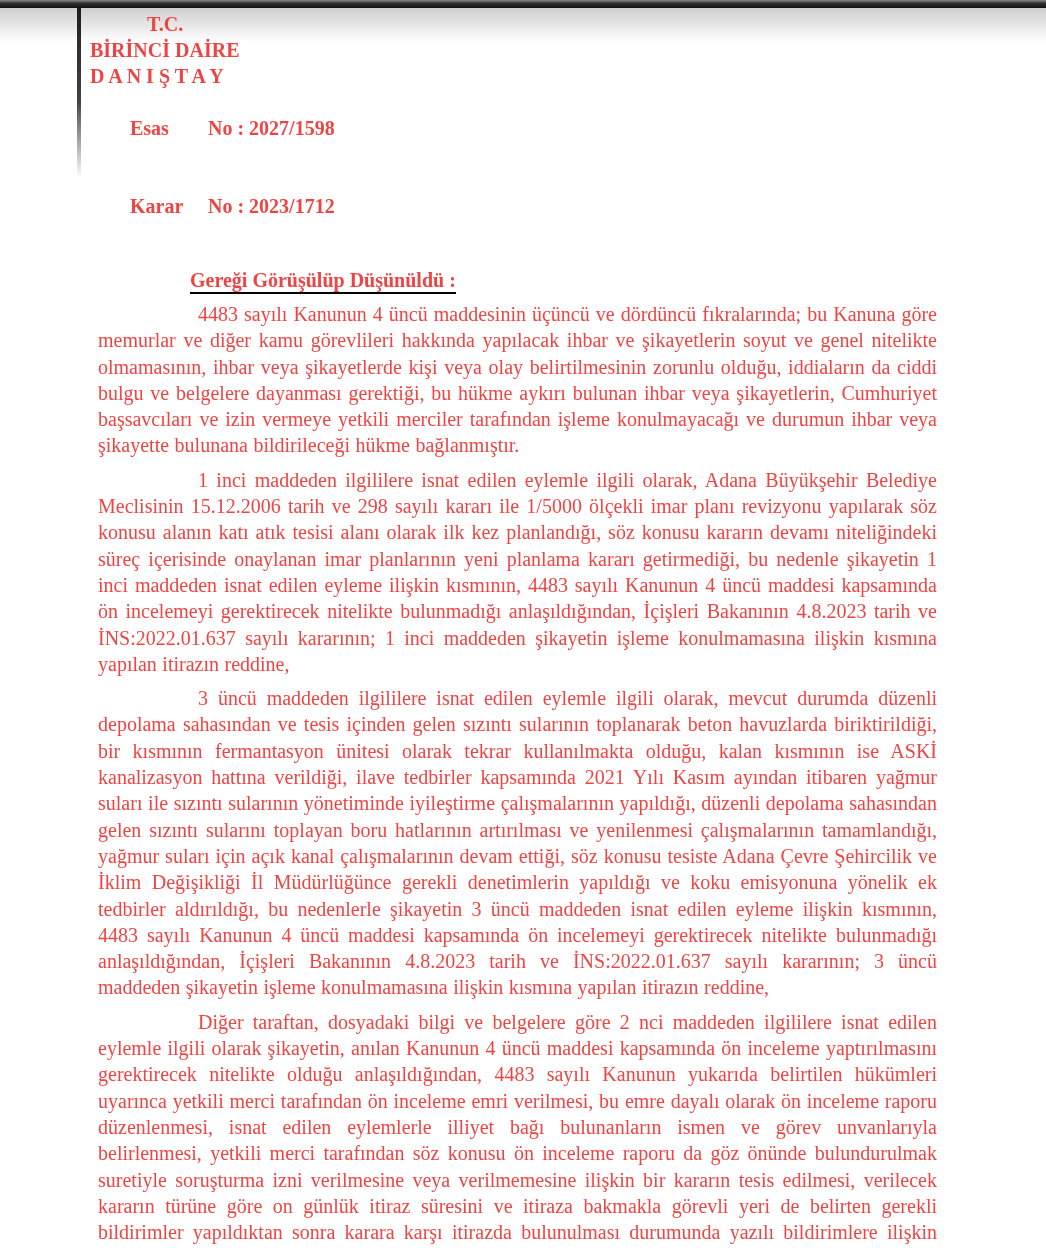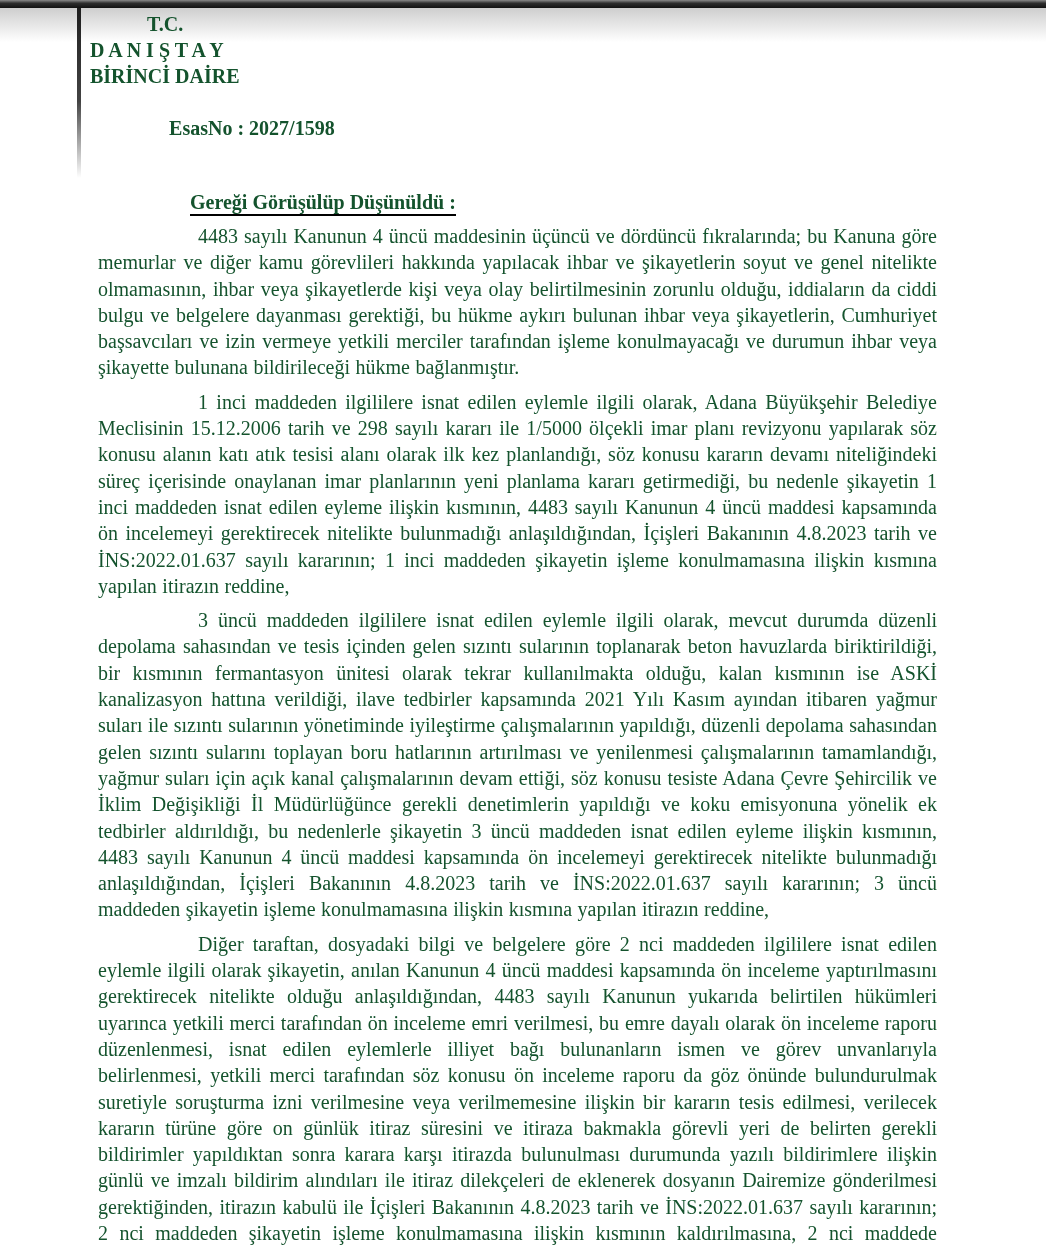--- a/index.html
+++ b/index.html
@@ -1,21 +1,21 @@
 <!DOCTYPE html>
 <html lang="tr"><head>
 <meta charset="utf-8">
 <style>
   html, body { margin: 0; padding: 0; }
   .page {
     position: relative;
     width: 1046px;
     height: 1250px;
     background: #ffffff;
-    color: #14532d;
+    color: #ef4444;
     font-family: "Liberation Serif", "DejaVu Serif", serif;
     overflow: hidden;
   }
   .scan-top-bar {
     position: absolute; top: 0; left: 0;
     width: 100%; height: 8px;
     background: linear-gradient(180deg, #8a8a8a 0%, #2e2e2e 40%, #121212 100%);
   }
   .scan-top-shade {
     position: absolute; top: 8px; left: 0;
@@ -32,21 +32,21 @@
     left: 90px; top: 11px;
     width: 855px;
   }
   .hdr-line {
     font-weight: bold;
     font-size: 20px;
     line-height: 26px;
     white-space: pre;
   }
   .tc { padding-left: 57px; }
-  .case-label { display: inline-block; width: 78px; text-align: right; }
+  .case-label { display: inline-block; width: 78px; }
   .section-heading {
     margin: 22px 0 8px 100px;
     font-size: 20px;
     font-weight: bold;
     line-height: 26px;
   }
   .section-heading .underlined {
     border-bottom: 2.5px solid #000;
     padding-bottom: 1px;
   }
@@ -65,24 +65,27 @@
 <div class="page">
 
   <div class="scan-top-bar"></div>
   <div class="scan-top-shade"></div>
   <div class="scan-left-artifact"></div>
 
   <div class="doc">
 
     <div class="header">
       <div class="hdr-line tc">T.C.</div>
+      <div class="hdr-line">BİRİNCİ DAİRE</div>
       <div class="hdr-line">D A N I Ş T A Y</div>
-      <div class="hdr-line">BİRİNCİ DAİRE</div>
       <div class="hdr-line">
         <span class="case-label">Esas</span><span>No : 2027/1598</span>
+      </div>
+      <div class="hdr-line">
+        <span class="case-label">Karar</span><span>No : 2023/1712</span>
       </div>
     </div>
 
     <div class="section-heading">
       <span class="underlined">Gereği Görüşülüp Düşünüldü :</span>
     </div>
 
     <p class="body-par">4483 sayılı Kanunun 4 üncü maddesinin üçüncü ve dördüncü fıkralarında; bu Kanuna göre memurlar ve diğer kamu görevlileri hakkında yapılacak ihbar ve şikayetlerin soyut ve genel nitelikte olmamasının, ihbar veya şikayetlerde kişi veya olay belirtilmesinin zorunlu olduğu, iddiaların da ciddi bulgu ve belgelere dayanması gerektiği, bu hükme aykırı bulunan ihbar veya şikayetlerin, Cumhuriyet başsavcıları ve izin vermeye yetkili merciler tarafından işleme konulmayacağı ve durumun ihbar veya şikayette bulunana bildirileceği hükme bağlanmıştır.</p>
 
     <p class="body-par">1 inci maddeden ilgililere isnat edilen eylemle ilgili olarak, Adana Büyükşehir Belediye Meclisinin 15.12.2006 tarih ve 298 sayılı kararı ile 1/5000 ölçekli imar planı revizyonu yapılarak söz konusu alanın katı atık tesisi alanı olarak ilk kez planlandığı, söz konusu kararın devamı niteliğindeki süreç içerisinde onaylanan imar planlarının yeni planlama kararı getirmediği, bu nedenle şikayetin 1 inci maddeden isnat edilen eyleme ilişkin kısmının, 4483 sayılı Kanunun 4 üncü maddesi kapsamında ön incelemeyi gerektirecek nitelikte bulunmadığı anlaşıldığından, İçişleri Bakanının 4.8.2023 tarih ve İNS:2022.01.637 sayılı kararının; 1 inci maddeden şikayetin işleme konulmamasına ilişkin kısmına yapılan itirazın reddine,</p>

